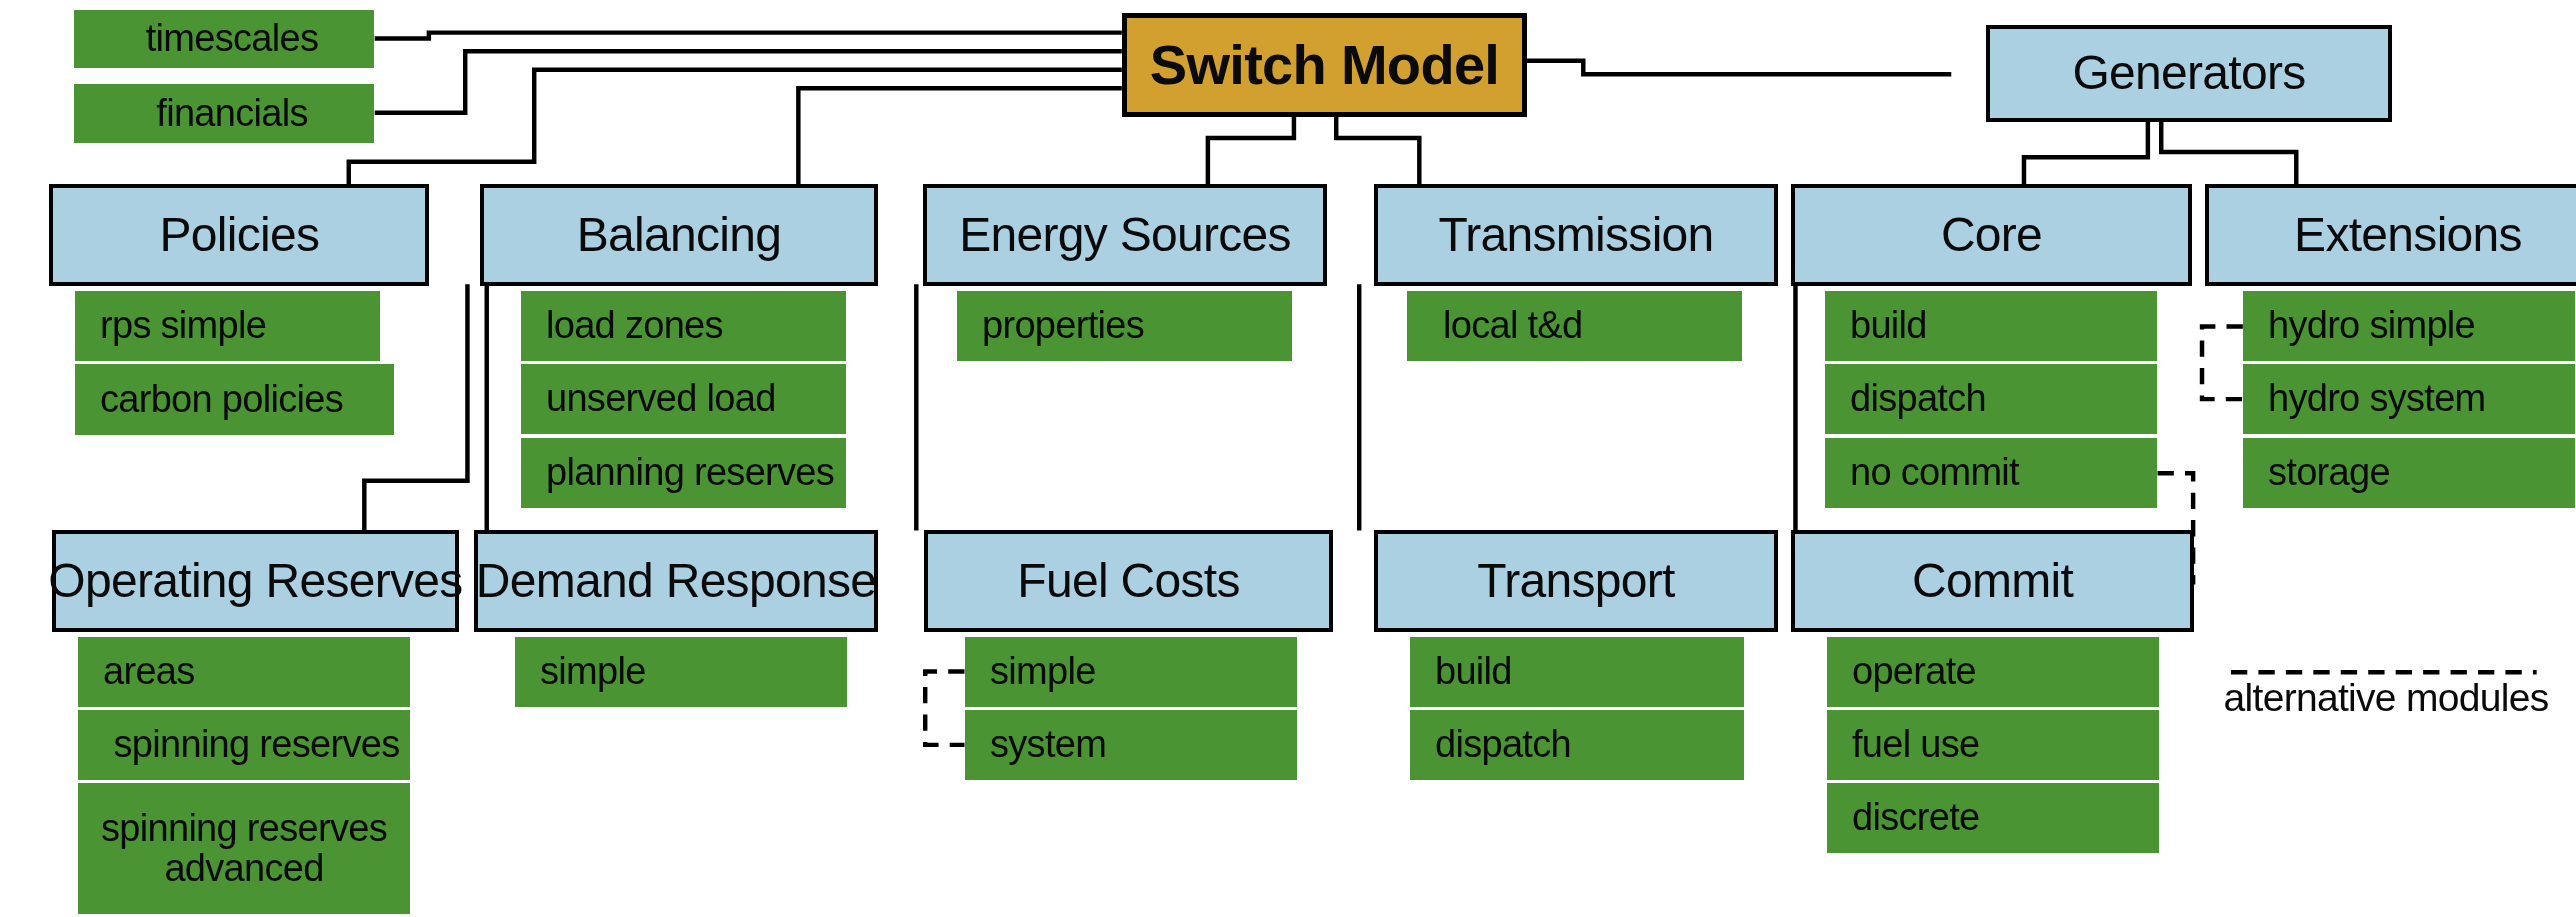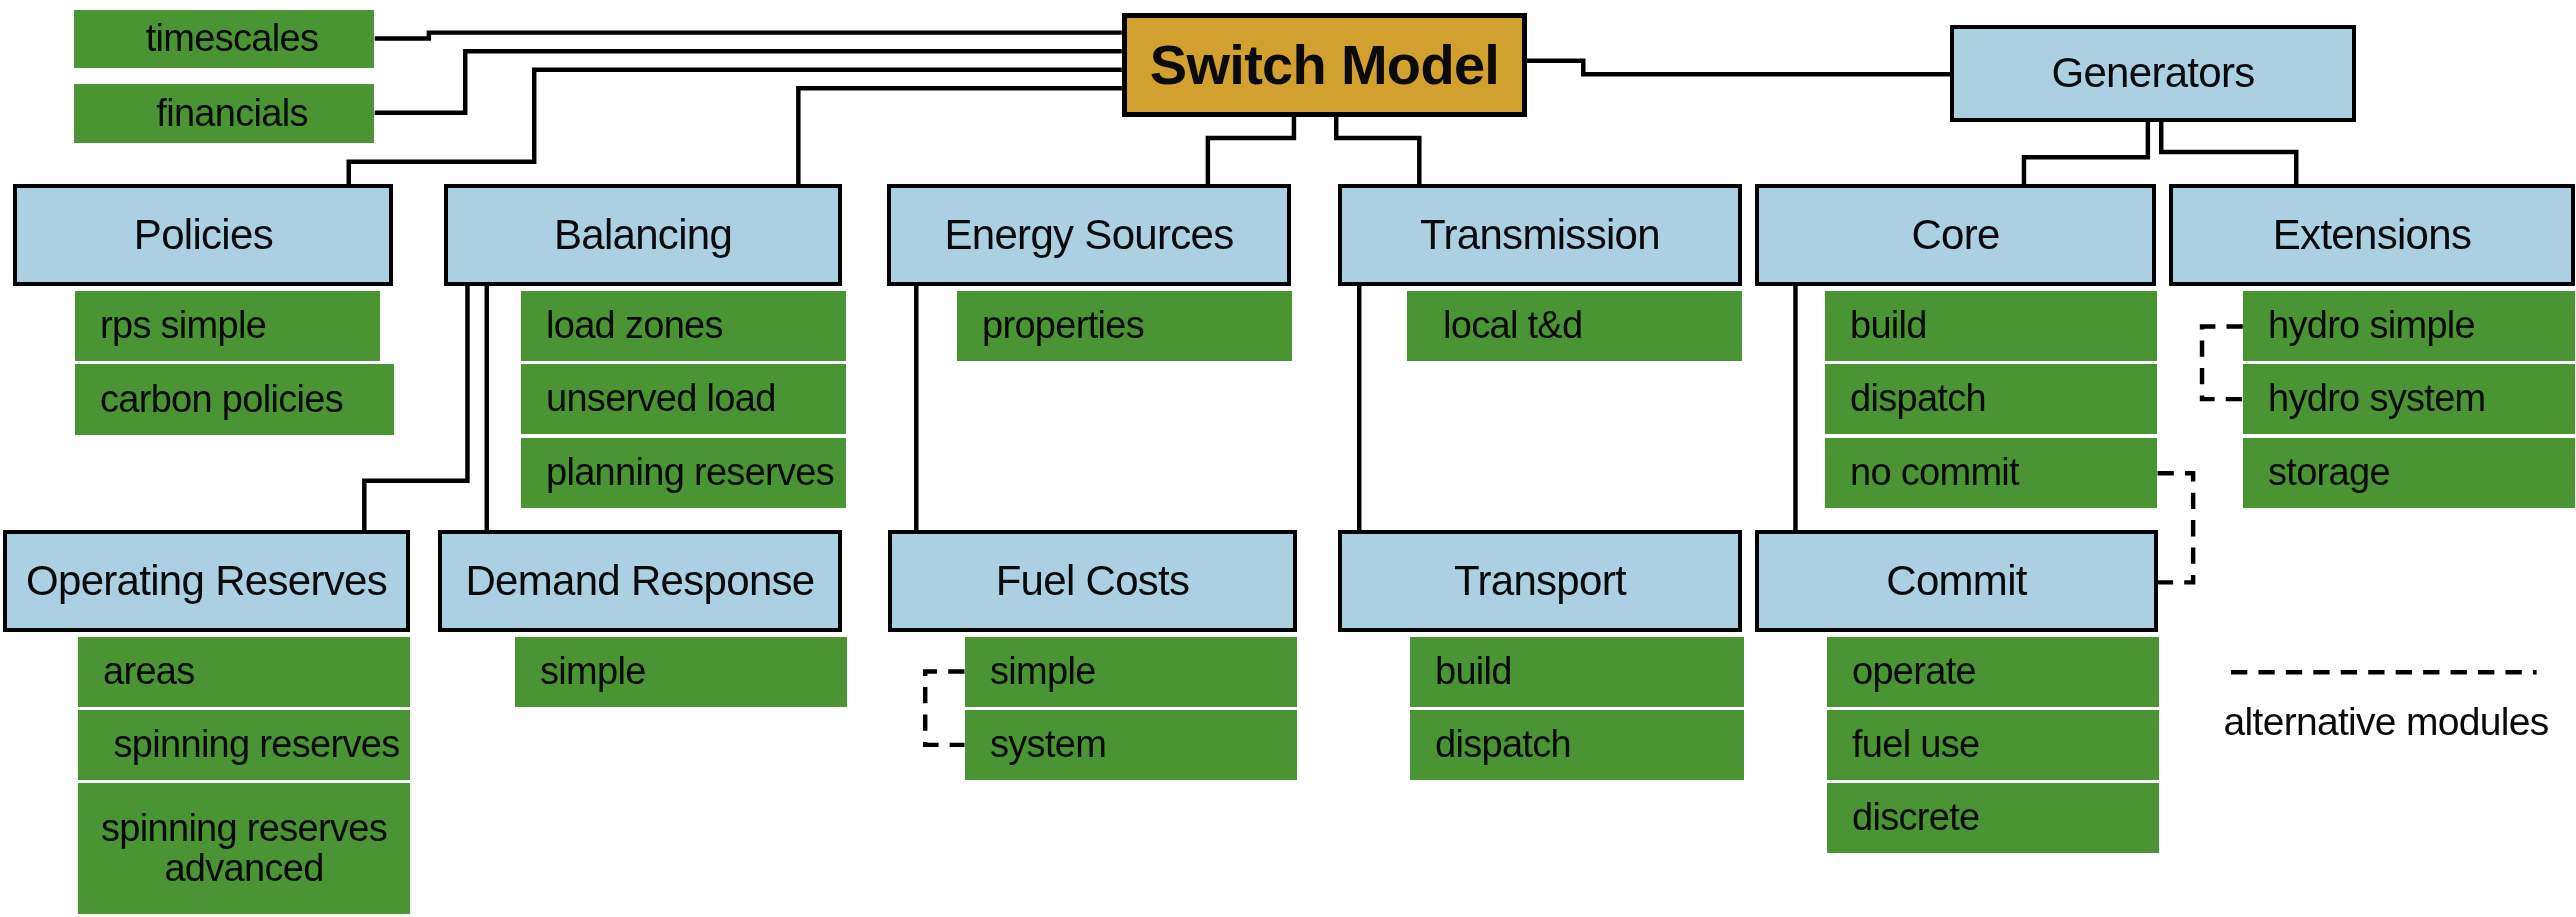--- a/index.html
+++ b/index.html
@@ -30,22 +30,23 @@
     background: var(--root-fill);
     border: 5.2px solid #000;
     justify-content: center;
     font-size: 56px;
     font-weight: bold;
   }
   .node.group {
     background: var(--group-fill);
     border: 4.5px solid #000;
     justify-content: center;
-    font-size: 42px;
+    font-size: 48px;
     white-space: nowrap;
+    margin-left: 36px;
   }
   .node.module {
     background: var(--module-fill);
     justify-content: flex-start;
     padding-left: 25px;
     font-size: 38px;
     white-space: nowrap;
   }
   .node.module.center {
     justify-content: center;
@@ -53,21 +54,21 @@
     white-space: normal;
     text-align: center;
   }
   .node.module.toplevel {
     justify-content: center;
     padding-left: 16px;
   }
   .legend-label {
     position: absolute;
     left: 2196px;
-    top: 700px;
+    top: 676px;
     width: 380px;
     text-align: center;
     font-size: 39px;
     letter-spacing: -0.7px;
     color: #0a0a0a;
   }
 </style>
 </head>
 <body>
 
@@ -163,21 +164,21 @@
       </div>
       <div class="node module" style="left: 2243px; top: 291px; width: 332px; height: 70px;">
         <span>hydro simple</span>
       </div>
       <div class="node module" style="left: 2243px; top: 364px; width: 332px; height: 70px;">
         <span>hydro system</span>
       </div>
       <div class="node module" style="left: 2243px; top: 438px; width: 332px; height: 70px;">
         <span>storage</span>
       </div>
-      <div class="node group" style="left: 3px; top: 530px; width: 407px; height: 102px;">
+      <div class="node group" style="left: 16px; top: 530px; width: 407px; height: 102px;">
         <span>Operating Reserves</span>
       </div>
       <div class="node group" style="left: 438px; top: 530px; width: 404px; height: 102px;">
         <span>Demand Response</span>
       </div>
       <div class="node group" style="left: 888px; top: 530px; width: 409px; height: 102px;">
         <span>Fuel Costs</span>
       </div>
       <div class="node group" style="left: 1338px; top: 530px; width: 404px; height: 102px;">
         <span>Transport</span>

